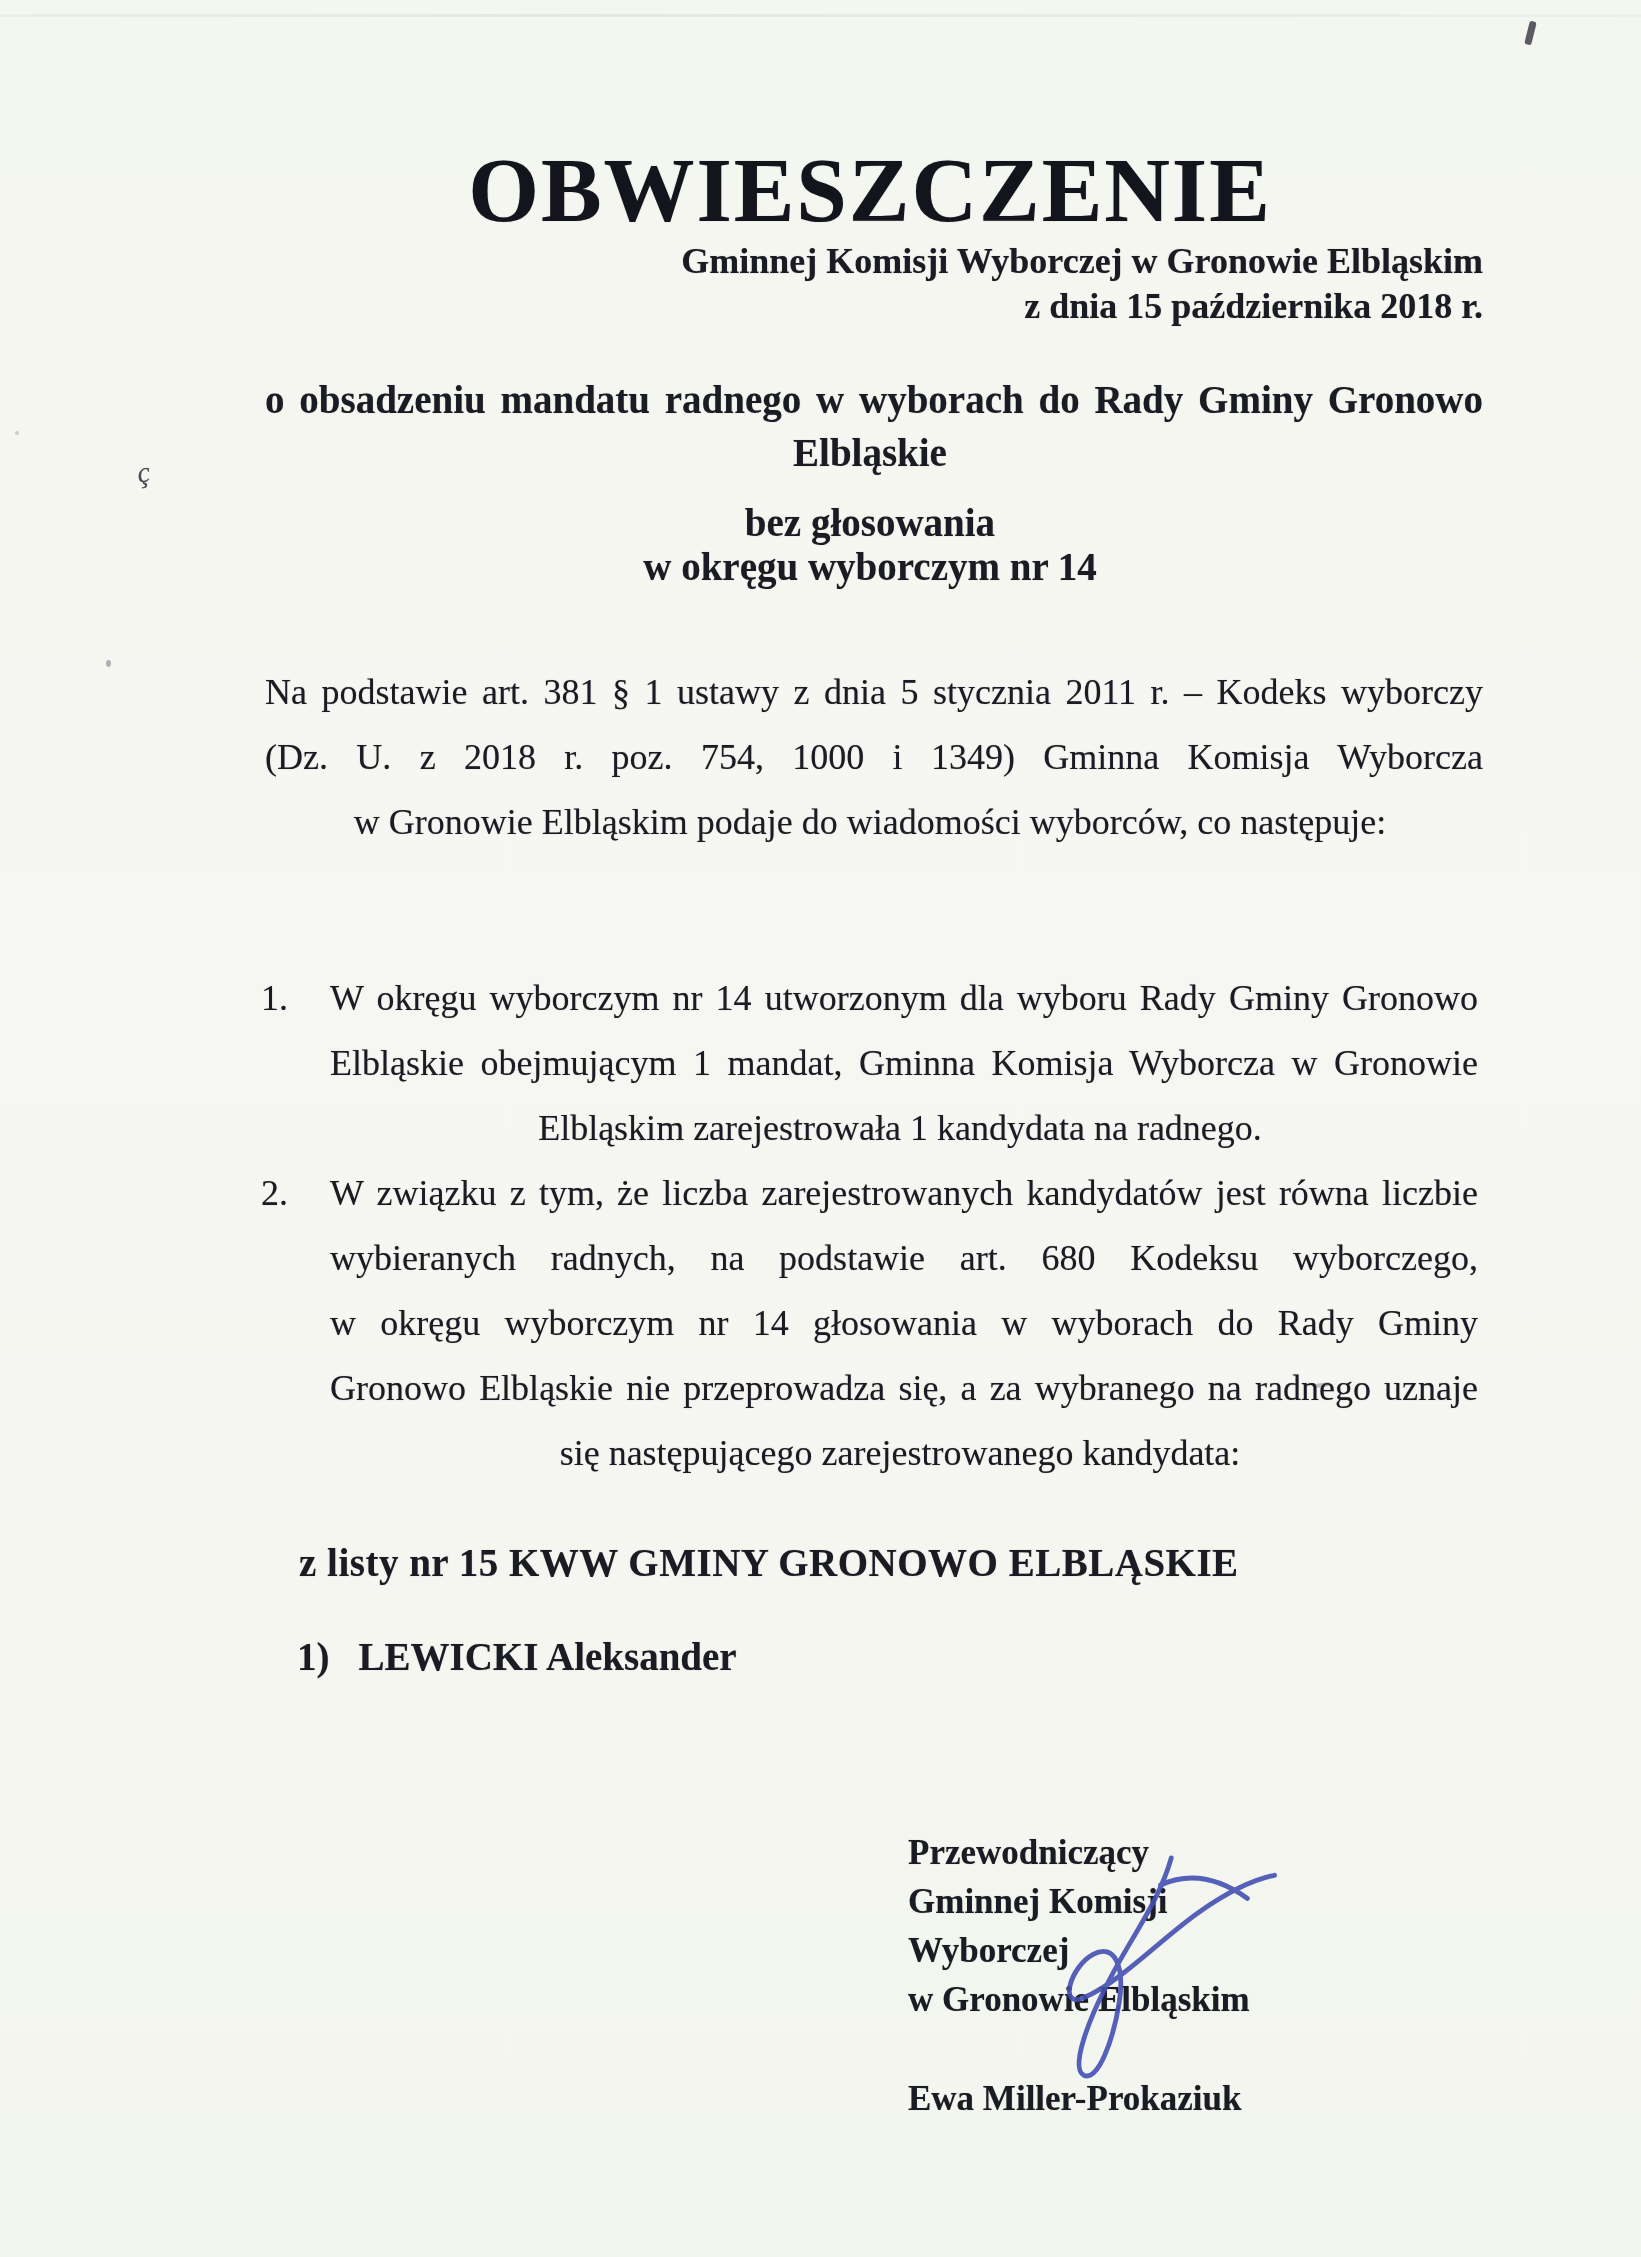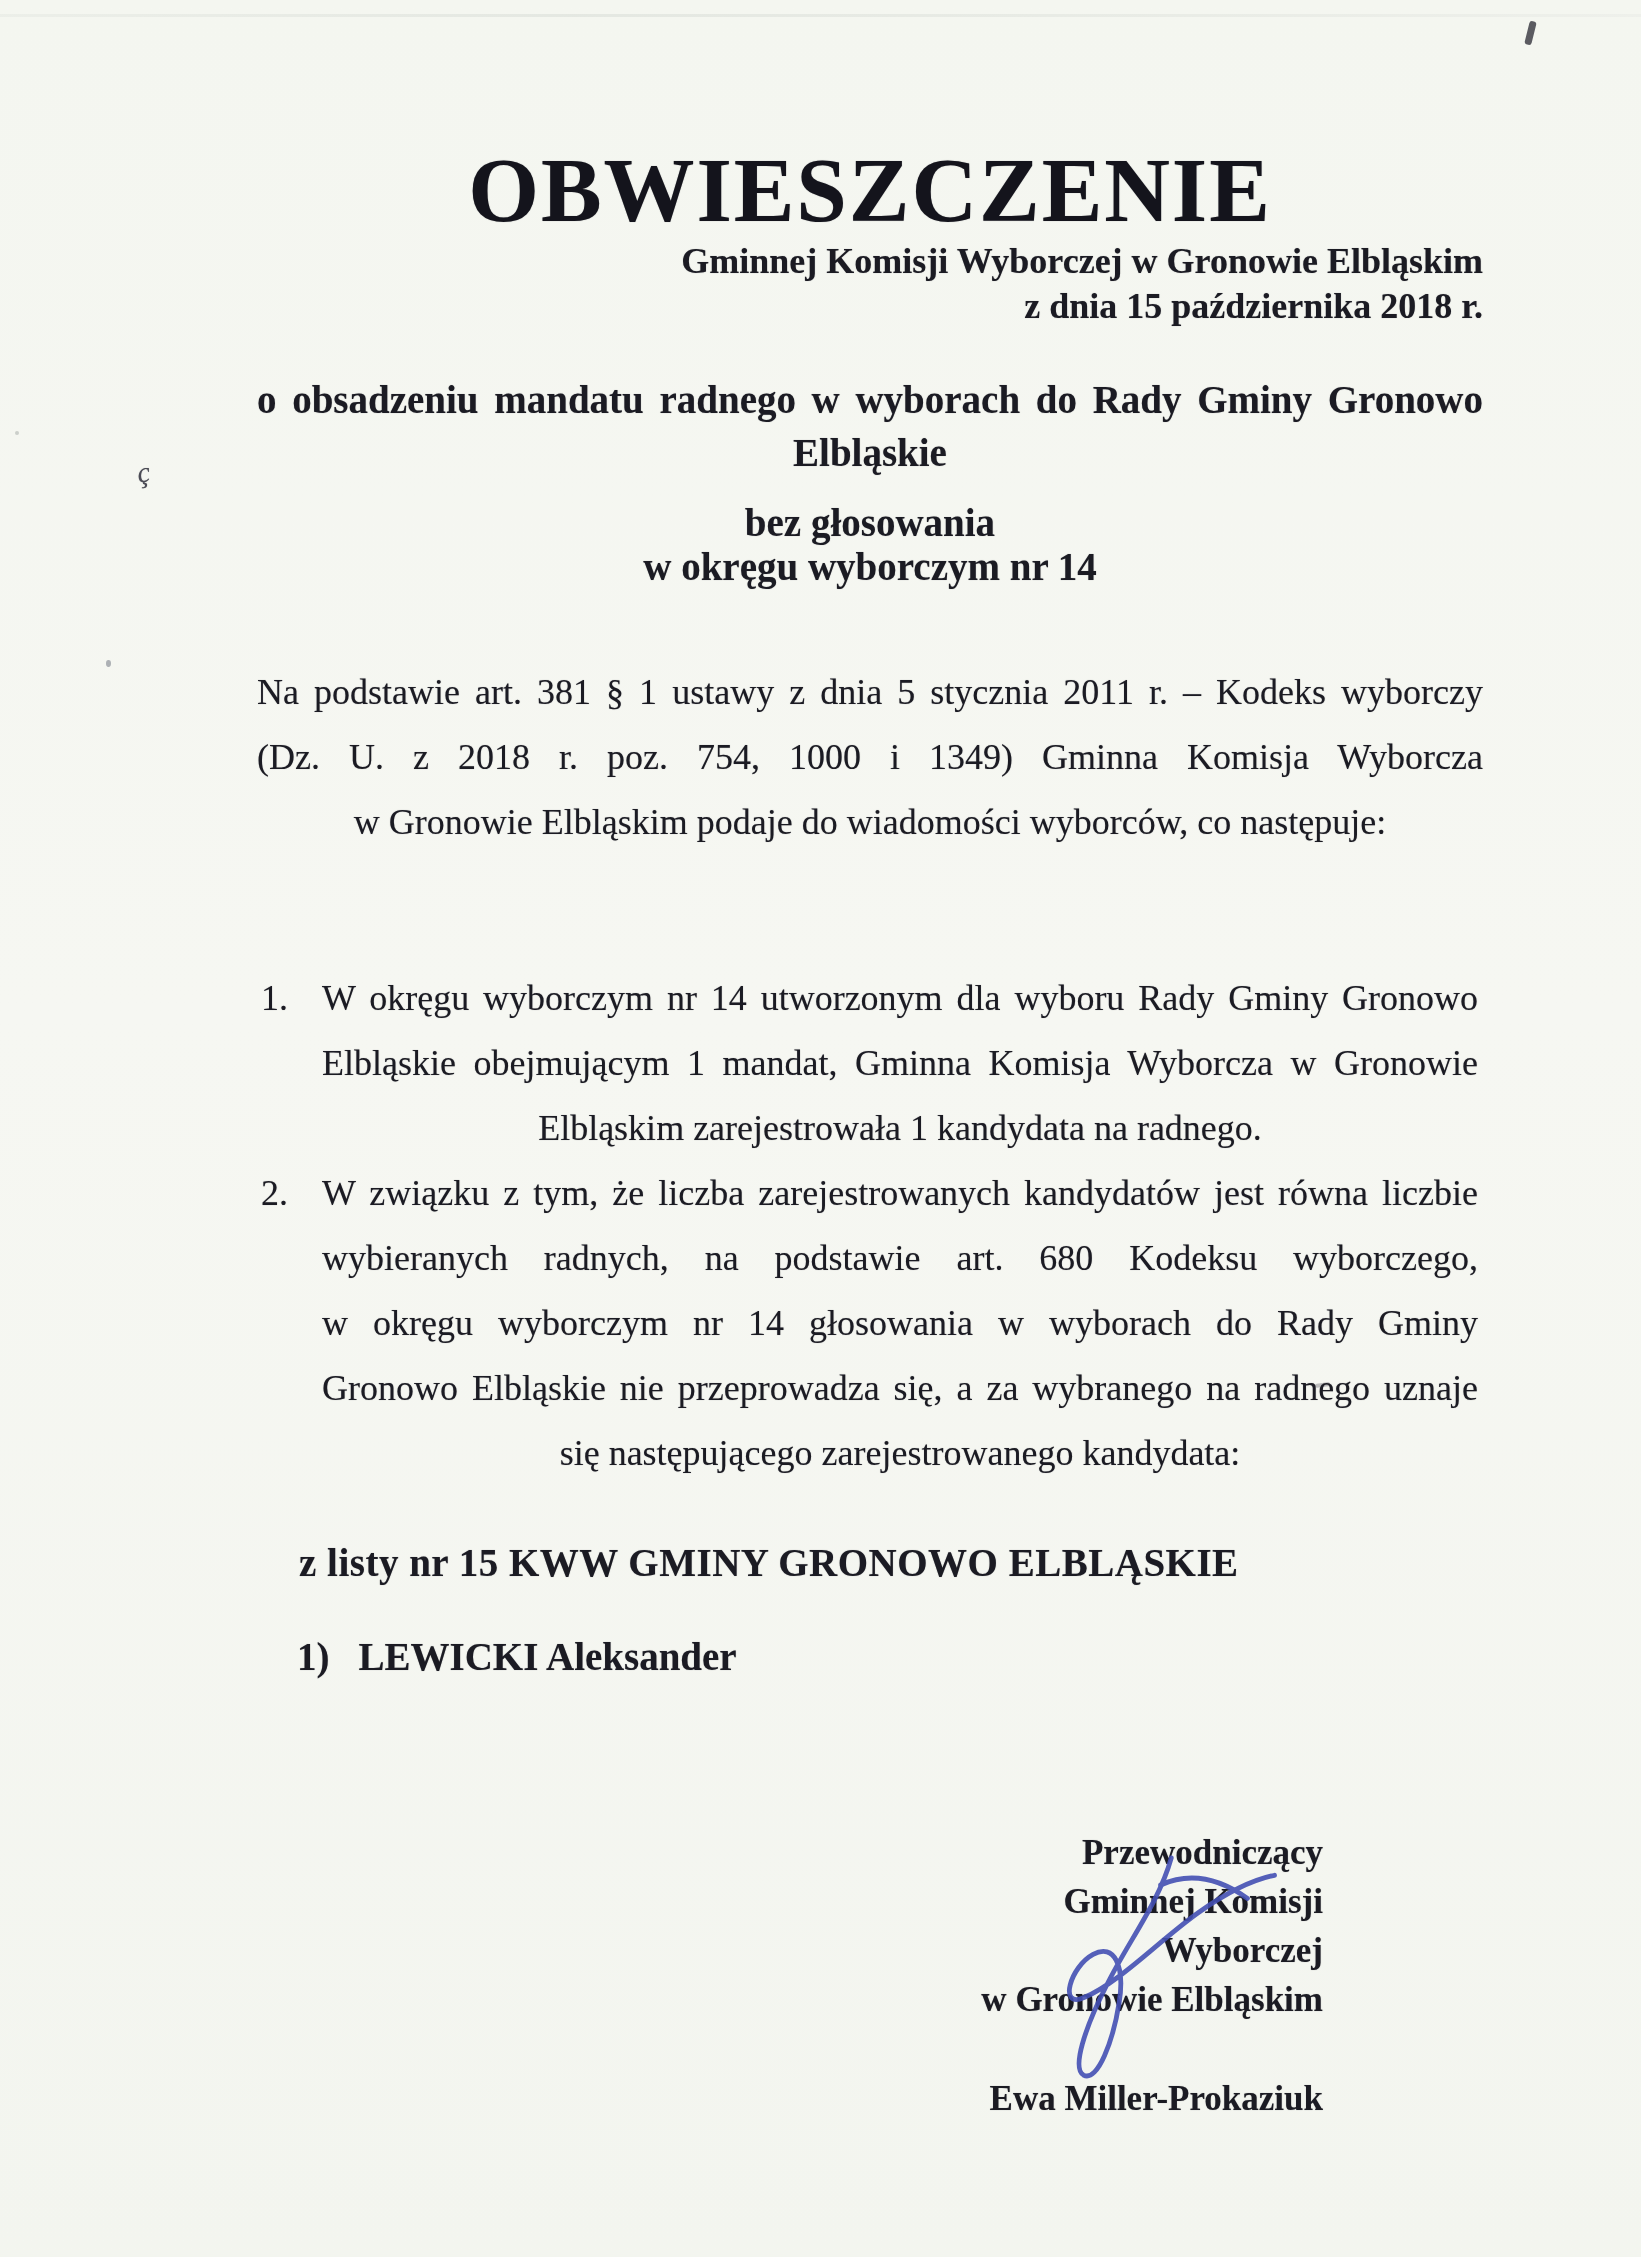--- a/index.html
+++ b/index.html
@@ -30,30 +30,30 @@
   .abs { position:absolute; left:257px; width:1226px; }
   .title { top:145px; font-size:91px; font-weight:bold; letter-spacing:1.9px;
     text-align:center; line-height:1; color:#14141c; }
   .sub { font-size:36px; font-weight:bold; text-align:right; line-height:1.12; }
   .sub1 { top:241px; }
   .sub2 { top:286px; }
   .subject { top:373px; font-size:39px; font-weight:bold; line-height:53px; }
   .scope { top:501px; font-size:39px; font-weight:bold; line-height:44px; text-align:center; }
   .para { top:660px; font-size:36px; line-height:65px; }
   .jline { text-align:center; }
-  .stretch { text-align:justify; text-align-last:justify; }
+  .stretch { text-align:justify; text-align-last:justify;margin-left:8px; }
   .list { position:absolute; left:322px; width:1156px; top:966px;
     font-size:36px; line-height:65px; }
   .item { position:relative; }
   .marker { position:absolute; left:-61px; top:0; }
   .list-heading { position:absolute; left:299px; top:1540px; font-size:39px;
     font-weight:bold; letter-spacing:0.5px; }
   .candidate { position:absolute; left:297px; top:1634px; font-size:39px;
     font-weight:bold; display:flex; gap:29px; }
-  .sig { position:absolute; left:908px; top:1828px; width:415px; text-align:right;
+  .sig { position:absolute; left:908px; top:1828px; width:415px; text-align:left;
     font-size:35px; font-weight:bold; line-height:49px; }
   .signer { margin-top:50px; }
   .ink { position:absolute; left:1014px; top:1850px; width:275px; height:232px; }
 </style>
 </head>
 <body>
 
 <div class="page">
 
   <div class="scan-top-edge"></div>

